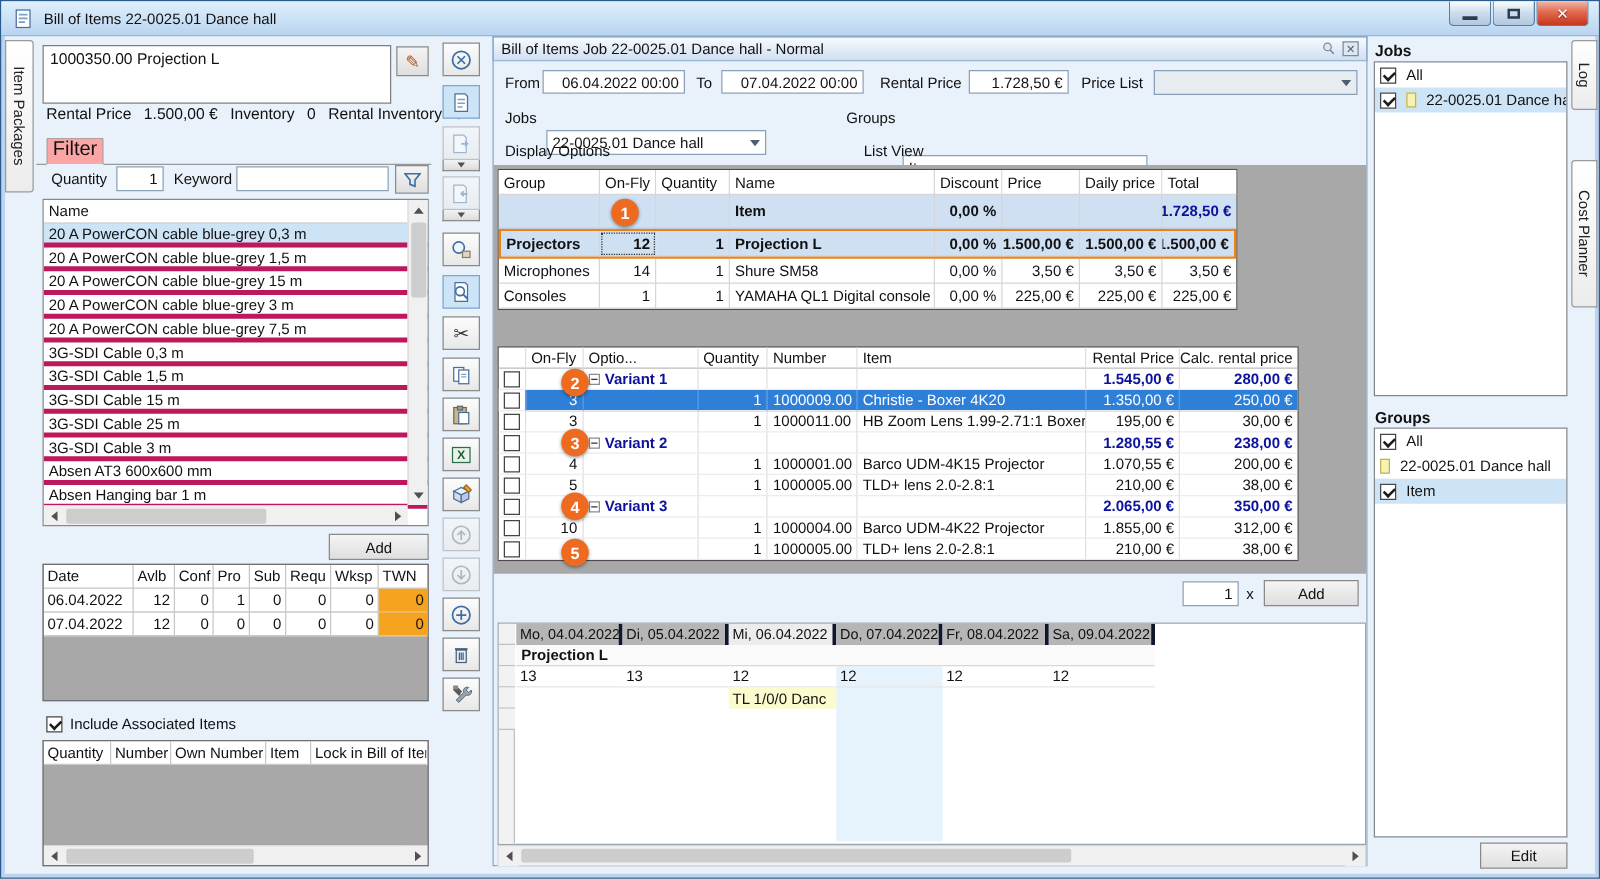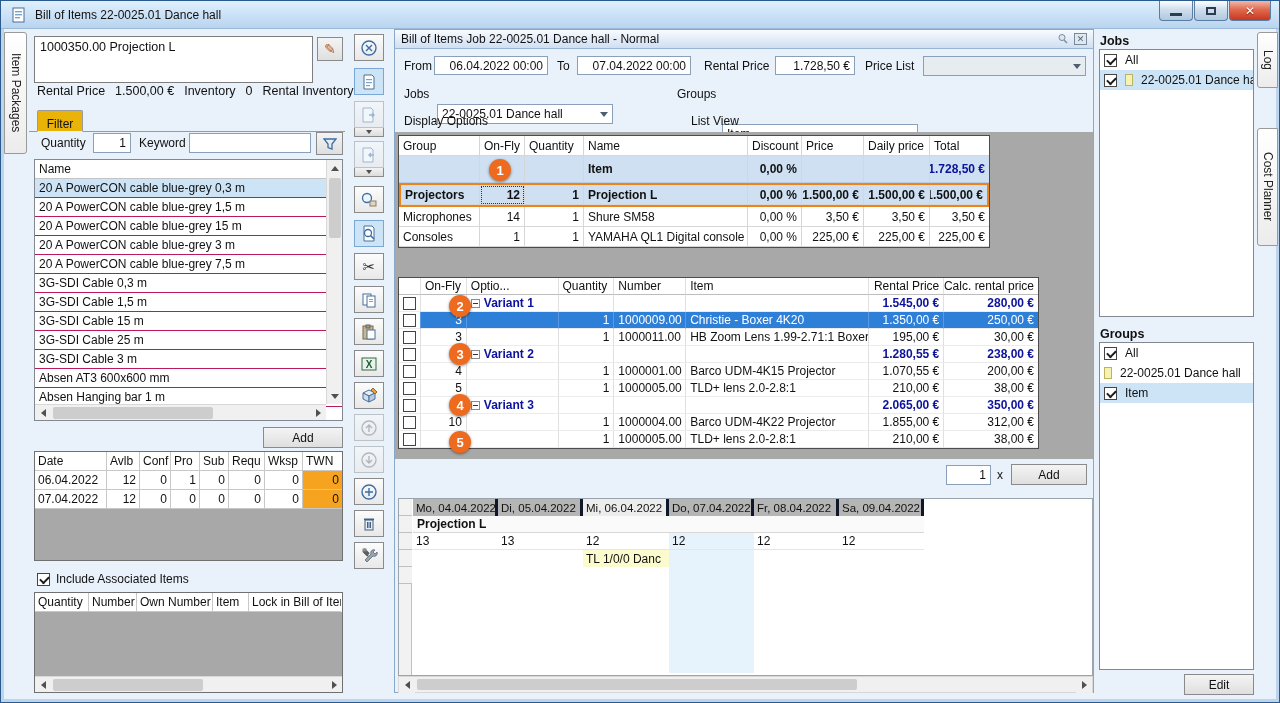--- a/index.html
+++ b/index.html
@@ -34,26 +34,26 @@
   .combo.gray{background:#e7ecf1;}
   .cb{width:13px;height:13px;border:1px solid #444;background:#fff;position:relative;flex:none;}
   .cb.checked::after{content:"";position:absolute;left:2px;top:2px;width:7px;height:4px;
     border-left:2px solid #1c1c1c;border-bottom:2px solid #1c1c1c;transform:rotate(-45deg);}
   .jobico{width:8px;height:12px;background:#f6f2b0;border:1px solid #bdb25f;flex:none;}
   .badge{width:22px;height:22px;border-radius:50%;background:#ed6a1e;color:#fff;font-weight:bold;font-size:13px;
     display:flex;align-items:center;justify-content:center;box-shadow:0 1px 3px rgba(0,0,0,.45);z-index:30;}
   
   .itembox{background:#fff;border:1px solid #7e7e7e;padding:3px 5px;font-size:12.5px;}
   .infoline{display:flex;gap:10px;align-items:center;font-size:12.5px;}
-  .tab{background:#eab308;border:1px solid #9a9a9a;border-bottom:1px solid #e9f1fa;border-radius:2px 2px 0 0;
-    display:flex;align-items:flex-end;justify-content:center;font-size:12px;z-index:2;}
+  .tab{background:#fca5a5;border:1px solid #9a9a9a;border-bottom:1px solid #e9f1fa;border-radius:2px 2px 0 0;
+    display:flex;align-items:flex-start;justify-content:center;font-size:16px;z-index:2;}
   .tabline{border-top:1px solid #9a9a9a;}
   .listbox{background:#fff;border:1px solid #828790;overflow:hidden;}
   .lb-head{height:19px;border-bottom:1px solid #c4c4c4;display:flex;align-items:center;padding:0 4px;background:#fff;}
-  .li{height:19px;display:flex;align-items:center;padding:0 4px;border-bottom:1px solid #be185d;white-space:nowrap;overflow:hidden;}
+  .li{height:19px;display:flex;align-items:center;padding:0 4px;border-bottom:4px solid #be185d;white-space:nowrap;overflow:hidden;}
   .li.sel{background:#cde4f7;}
   .vscroll{position:absolute;top:0;right:0;width:16px;bottom:16px;background:#f0f0f0;border-left:1px solid #d8d8d8;}
   .hscroll{position:absolute;left:0;right:16px;bottom:0;height:16px;background:#f0f0f0;border-top:1px solid #d8d8d8;}
   .hscroll.full{right:0;}
   .sc-btn{position:absolute;width:16px;height:16px;display:flex;align-items:center;justify-content:center;background:#f0f0f0;}
   .thumb{position:absolute;background:#cdcdcd;border-radius:2px;}
   .tri-up{width:0;height:0;border-left:4px solid transparent;border-right:4px solid transparent;border-bottom:5px solid #505050;}
   .tri-dn{width:0;height:0;border-left:4px solid transparent;border-right:4px solid transparent;border-top:5px solid #505050;}
   .tri-l{width:0;height:0;border-top:4px solid transparent;border-bottom:4px solid transparent;border-right:5px solid #505050;}
   .tri-r{width:0;height:0;border-top:4px solid transparent;border-bottom:4px solid transparent;border-left:5px solid #505050;}

